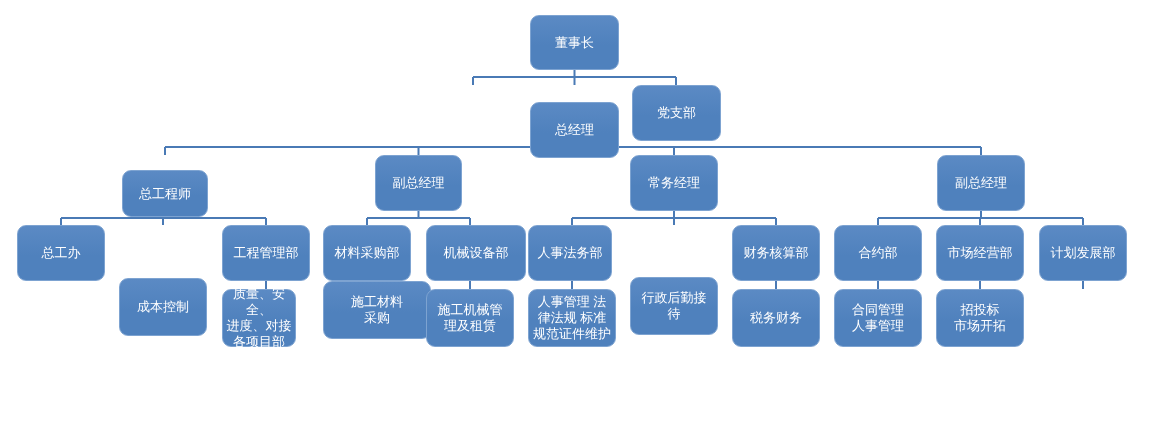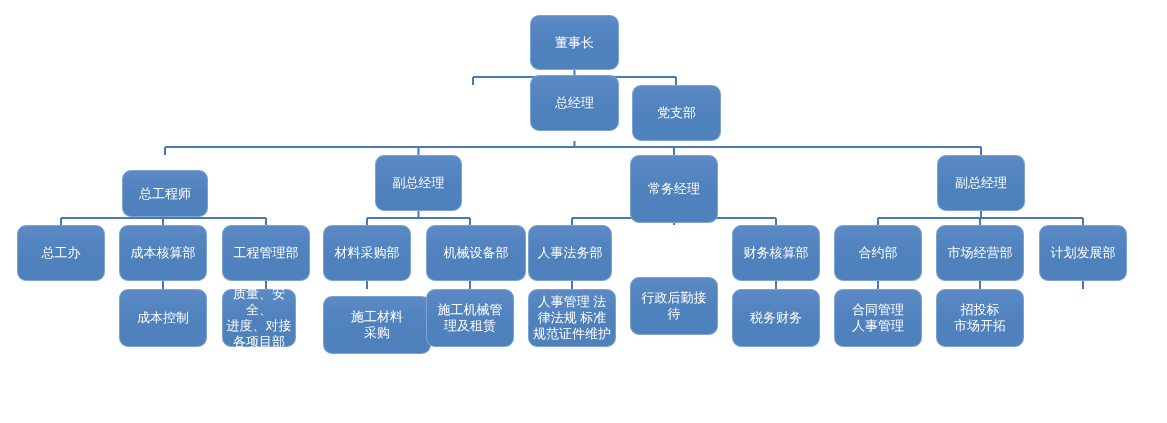--- a/index.html
+++ b/index.html
@@ -58,45 +58,42 @@
     <path d="M418.5 211 V218 M367 218 H470 M367 218 V225 M470 218 V225"></path>
     <path d="M674 211 V218 M572 218 H776 M572 218 V225 M674 218 V225 M776 218 V225"></path>
     <path d="M981 211 V218 M878 218 H1083 M878 218 V225 M980 218 V225 M1083 218 V225"></path>
     <path d="M163 281 V289 M266 281 V289 M367 281 V289 M470 281 V289 M572 281 V289 M674 281 V289 M776 281 V289 M878 281 V289 M980 281 V289 M1083 281 V289"></path>
   </svg>
 
   <div class="node" style="left:530px;top:15px;width:89px;height:55px">
     <span class="lbl">董事长</span>
   </div>
 
-  <div class="node" style="left:530px;top:75px;width:89px;height:56px">
+  <div class="node" style="left:530px;top:102px;width:89px;height:56px">
     <span class="lbl">总经理</span>
   </div>
   <div class="node" style="left:632px;top:85px;width:89px;height:56px">
     <span class="lbl">党支部</span>
   </div>
 
   <div class="node" style="left:122px;top:170px;width:86px;height:47px">
     <span class="lbl">总工程师</span>
   </div>
   <div class="node" style="left:375px;top:155px;width:87px;height:56px">
     <span class="lbl">副总经理</span>
   </div>
-  <div class="node" style="left:630px;top:155px;width:88px;height:68px">
+  <div class="node" style="left:630px;top:155px;width:88px;height:56px">
     <span class="lbl">常务经理</span>
   </div>
   <div class="node" style="left:937px;top:155px;width:88px;height:56px">
     <span class="lbl">副总经理</span>
   </div>
 
   <div class="node" style="left:17px;top:225px;width:88px;height:56px">
     <span class="lbl">总工办</span>
-  </div>
-  <div class="node" style="left:119px;top:225px;width:88px;height:56px">
-    <span class="lbl">成本核算部</span>
   </div>
   <div class="node" style="left:222px;top:225px;width:88px;height:56px">
     <span class="lbl">工程管理部</span>
   </div>
   <div class="node" style="left:323px;top:225px;width:88px;height:56px">
     <span class="lbl">材料采购部</span>
   </div>
   <div class="node" style="left:426px;top:225px;width:100px;height:56px">
     <span class="lbl">机械设备部</span>
   </div>
@@ -109,29 +106,29 @@
   <div class="node" style="left:732px;top:225px;width:88px;height:56px">
     <span class="lbl">财务核算部</span>
   </div>
   <div class="node" style="left:936px;top:225px;width:88px;height:56px">
     <span class="lbl">市场经营部</span>
   </div>
   <div class="node" style="left:1039px;top:225px;width:88px;height:56px">
     <span class="lbl">计划发展部</span>
   </div>
 
-  <div class="node" style="left:119px;top:289px;width:88px;height:58px">
+  <div class="node" style="left:119px;top:278px;width:88px;height:58px">
     <span class="lbl">成本控制</span>
   </div>
   <div class="node" style="left:222px;top:289px;width:74px;height:58px">
     <span class="lbl">质量、安全、
 进度、对接
 各项目部</span>
   </div>
-  <div class="node" style="left:323px;top:296px;width:108px;height:58px">
+  <div class="node" style="left:323px;top:281px;width:108px;height:58px">
     <span class="lbl">施工材料
 采购</span>
   </div>
   <div class="node" style="left:426px;top:289px;width:88px;height:58px">
     <span class="lbl">施工机械管
 理及租赁</span>
   </div>
   <div class="node" style="left:528px;top:289px;width:88px;height:58px">
     <span class="lbl">人事管理 法
 律法规 标准

